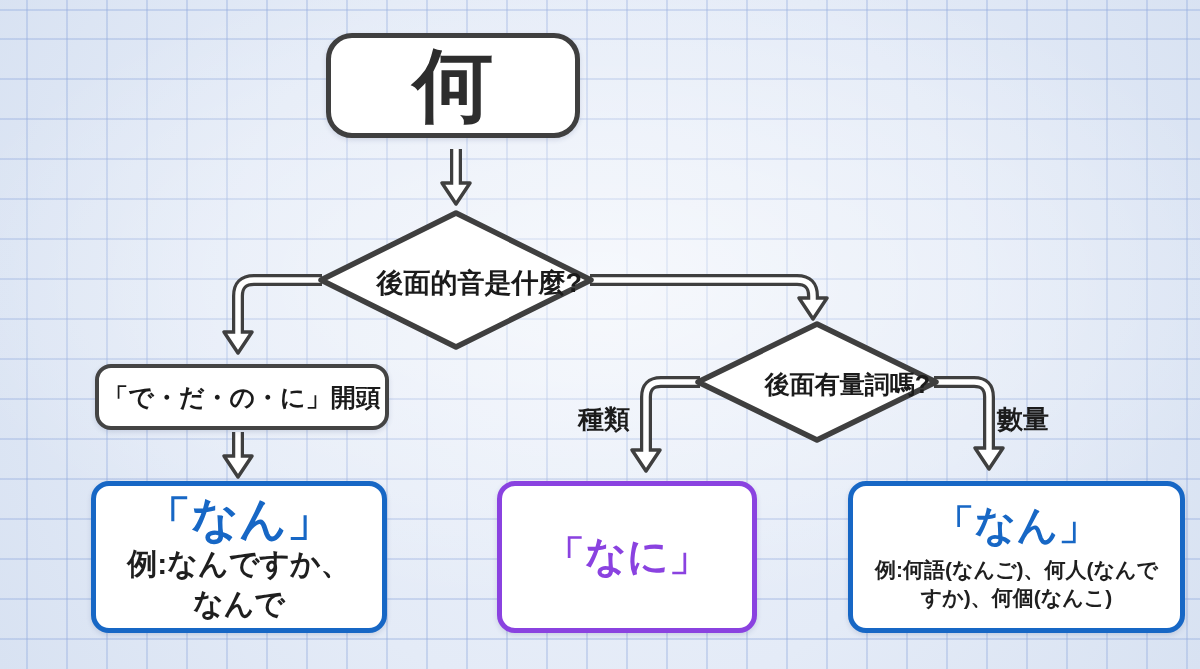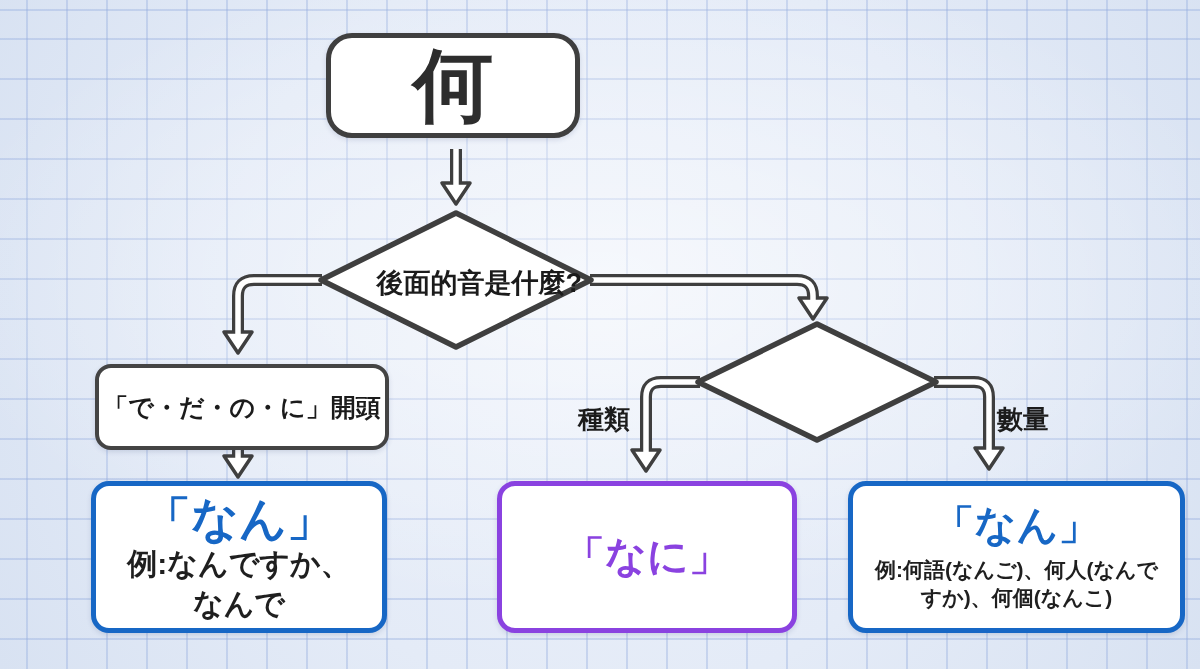--- a/index.html
+++ b/index.html
@@ -19,34 +19,34 @@
   svg .conn-inner{fill:none;stroke:#ffffff;stroke-width:5.5;}
   svg .arrowhead{fill:#ffffff;stroke:#3f3f3f;stroke-width:3.5;stroke-linejoin:round;}
   svg .diamond{fill:#ffffff;stroke:#3f3f3f;stroke-width:5.5;stroke-linejoin:round;}
 
   .node{position:absolute;background:#fff;box-sizing:border-box;
         display:flex;flex-direction:column;align-items:center;justify-content:center;
         box-shadow:0 2px 5px rgba(50,70,120,.16);}
   .root-node{left:326px;top:33px;width:254px;height:105px;border:5px solid #3f3f3f;border-radius:26px;}
   .root-label{font-size:80px;font-weight:bold;color:#2d2d2d;line-height:1;}
 
-  .rule-node{left:95px;top:364px;width:294px;height:86px;border:4px solid #444;border-radius:16px;}
+  .rule-node{left:95px;top:364px;width:294px;height:66px;border:4px solid #444;border-radius:16px;}
   .rule-label{font-size:25px;font-weight:bold;color:#1b1b1b;white-space:nowrap;}
 
   .diamond-label{position:absolute;text-align:right;font-weight:bold;color:#1b1b1b;}
   .d1-label{left:330px;top:265px;width:252px;font-size:27px;}
   .d2-label{left:706px;top:368px;width:224px;font-size:25px;}
 
   .branch-label{position:absolute;font-size:26px;font-weight:bold;color:#1b1b1b;}
   .branch-type{left:578px;top:402px;}
   .branch-qty{left:997px;top:402px;text-align:right;}
 
   .result-node{top:481px;height:152px;border:5px solid #1767c5;border-radius:18px;padding:4px 16px;}
   .result-1{left:91px;width:296px;}
-  .result-2{left:497px;width:300px;}
+  .result-2{left:497px;width:260px;}
   .result-3{left:848px;width:337px;}
   .result-title{font-weight:bold;line-height:1.1;}
   .result-1 .result-title{font-size:47px;margin-top:2px;}
   .result-2 .result-title,.result-3 .result-title{font-size:41px;}
   .result-example{font-size:30px;font-weight:bold;color:#1f1f1f;text-align:center;line-height:1.32;margin-top:0;}
   .result-2 .result-example,.result-3 .result-example{font-size:21px;margin-top:8px;}
 </style>
 </head>
 <body>
 
@@ -92,20 +92,21 @@
 
     <polygon class="diamond" points="456,213 591,280 456,347 321,280"></polygon>
     <polygon class="diamond" points="817,324 936,382 817,440 698,382"></polygon>
   </svg>
 
   <div class="node root-node">
     <span class="root-label">何</span>
   </div>
 
   <div class="diamond-label d1-label">後面的音是什麼?</div>
+  <div class="diamond-label d2-label">後面有量詞嗎?</div>
 
   <div class="node rule-node">
     <span class="rule-label">「で・だ・の・に」開頭</span>
   </div>
 
   <div class="branch-label branch-type">種類</div>
   <div class="branch-label branch-qty">數量</div>
 
   <div class="node result-node result-1" style="border-color: rgb(23, 103, 197);">
     <span class="result-title" style="color: rgb(23, 103, 197);">「なん」</span>

